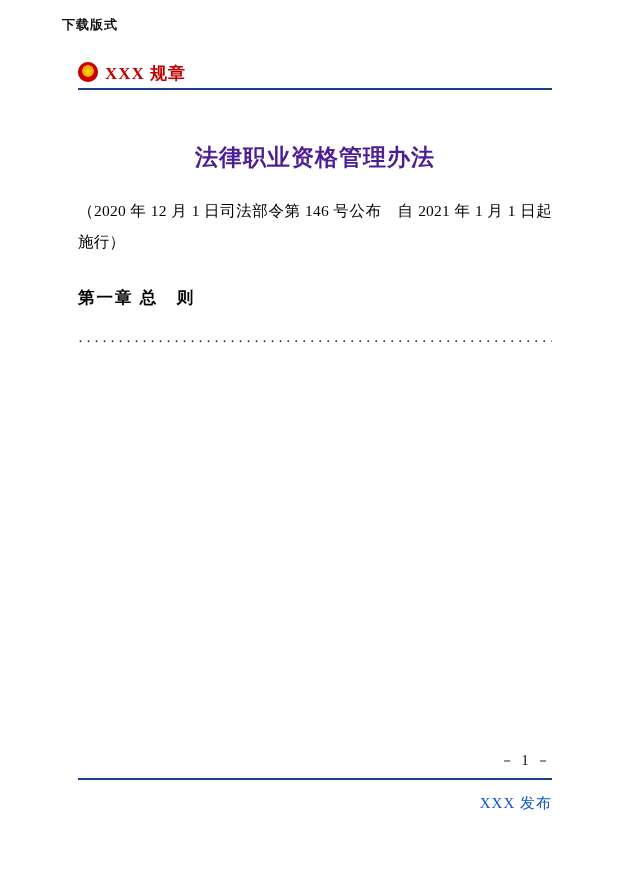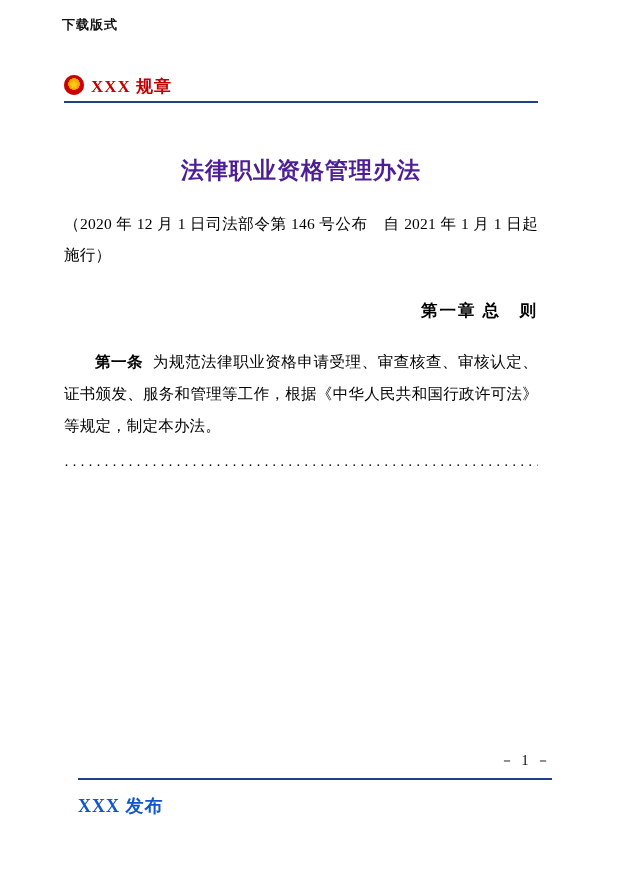--- a/index.html
+++ b/index.html
@@ -25,24 +25,23 @@
     left: 62px;
     top: 16px;
     font-family: "Liberation Serif", serif;
     font-size: 13px;
     font-weight: bold;
     letter-spacing: 1px;
     color: #111111;
   }
   .doc-body {
     position: absolute;
-    left: 64px;
+    left: 78px;
     top: 62px;
     width: 474px;
-    margin-top: 13px;
   }
   
   .masthead {
     display: flex;
     align-items: flex-end;
     padding-bottom: 4px;
     border-bottom: 2px solid #1f3f86;
   }
   .emblem {
     width: 20px;
@@ -88,21 +87,21 @@
     margin-top: 22px;
     font-size: 15.5px;
     line-height: 2.0;
     text-align: justify;
     text-align-last: left;
     letter-spacing: 0.2px;
     font-family: Liberation Serif, serif;
   }
   .chapter {
     margin-top: 30px;
-    text-align: right;
+    text-align: left;
     font-size: 16.5px;
     font-weight: bold;
     letter-spacing: 2px;
   }
   .articles {
     margin-top: 24px;
   }
   .article {
     font-size: 15.5px;
     line-height: 2.05;
@@ -143,23 +142,23 @@
     top: 778px;
     width: 474px;
     height: 0;
     border-top: 2px solid #1f3f86;
   }
   .footer-issuer {
     position: absolute;
     left: 78px;
     top: 794px;
     width: 474px;
-    text-align: left;
-    font-size: 18px;
-    font-weight: bold;
+    text-align: right;
+    font-size: 15px;
+    font-weight: normal;
     color: #1155cc;
     letter-spacing: 1px;
   }
 </style>
 </head>
 <body>
 
 <div class="page">
 
   <div class="watermark">下载版式</div>
@@ -171,23 +170,20 @@
       <div class="masthead-title">XXX 规章</div>
     </div>
 
     <div class="doc-title">法律职业资格管理办法</div>
 
     <div class="doc-subtitle">（2020 年 12 月 1 日司法部令第 146 号公布　自 2021 年 1 月 1 日起施行）</div>
 
     <div class="chapter">第一章 总　则</div>
 
     <div class="articles">
-      <p class="article">
-        <span class="art-no">第一条</span><span class="art-gap"></span><span>为规范法律职业资格申请受理、审查核查、审核认定、证书颁发、服务和管理等工作，根据《中华人民共和国行政许可法》等规定，制定本办法。</span>
-      </p>
     </div>
 
     <div class="dots">·······································································</div>
 
   </div>
 
   <div class="page-number">－ 1 －</div>
   <div class="footer-rule"></div>
   <div class="footer-issuer">XXX 发布</div>
 

